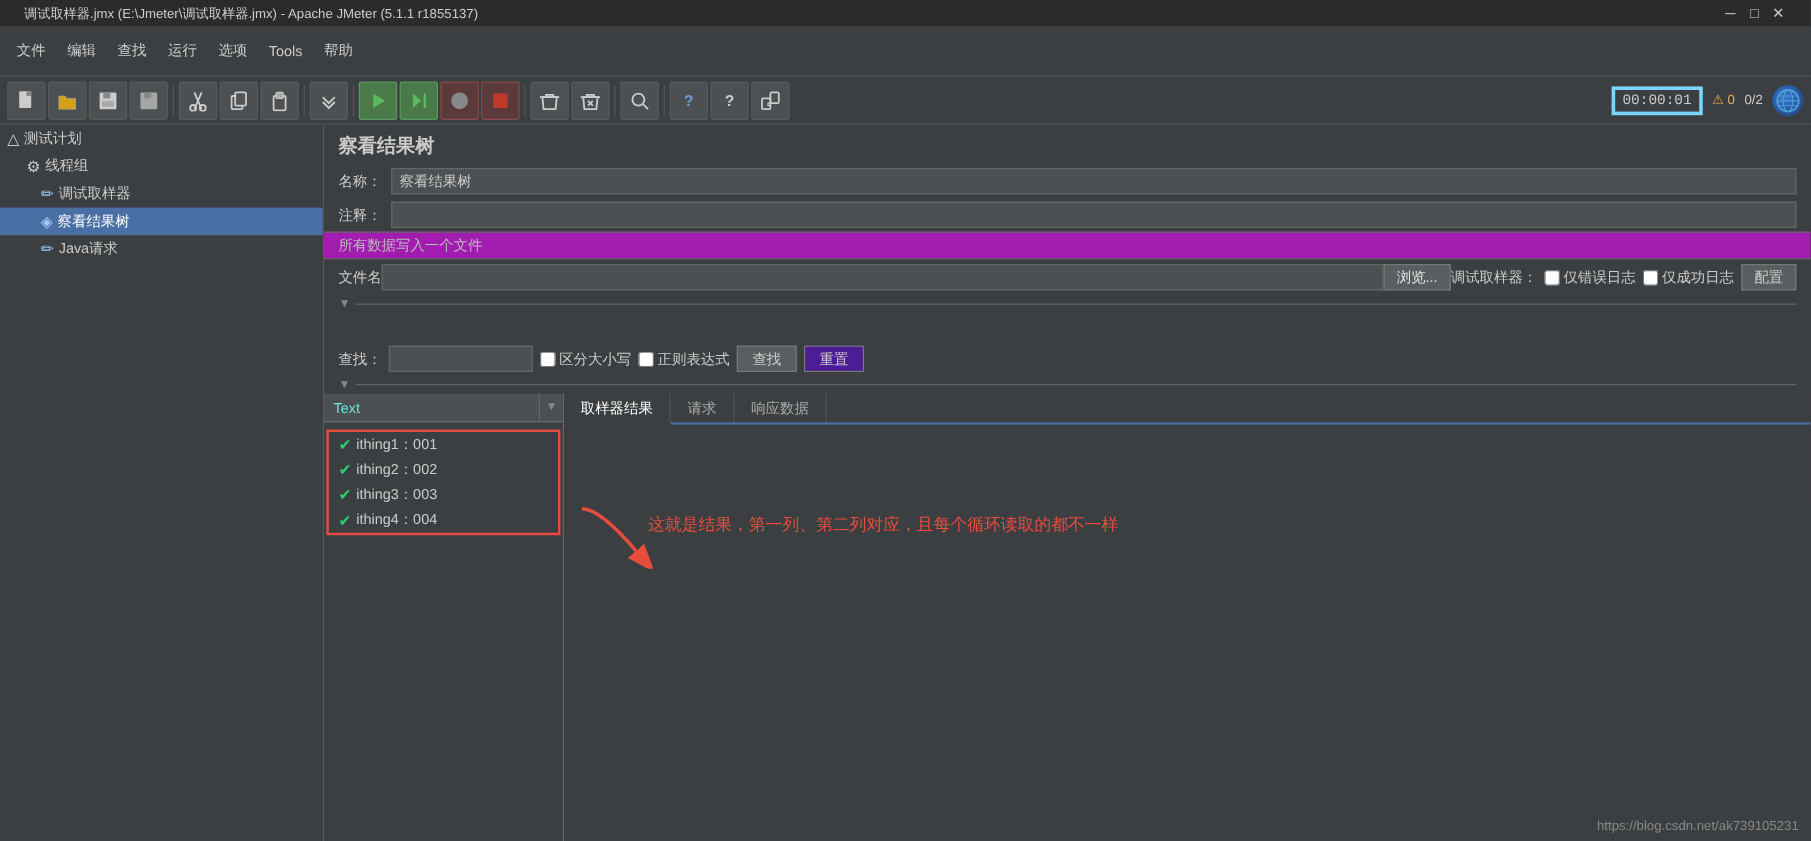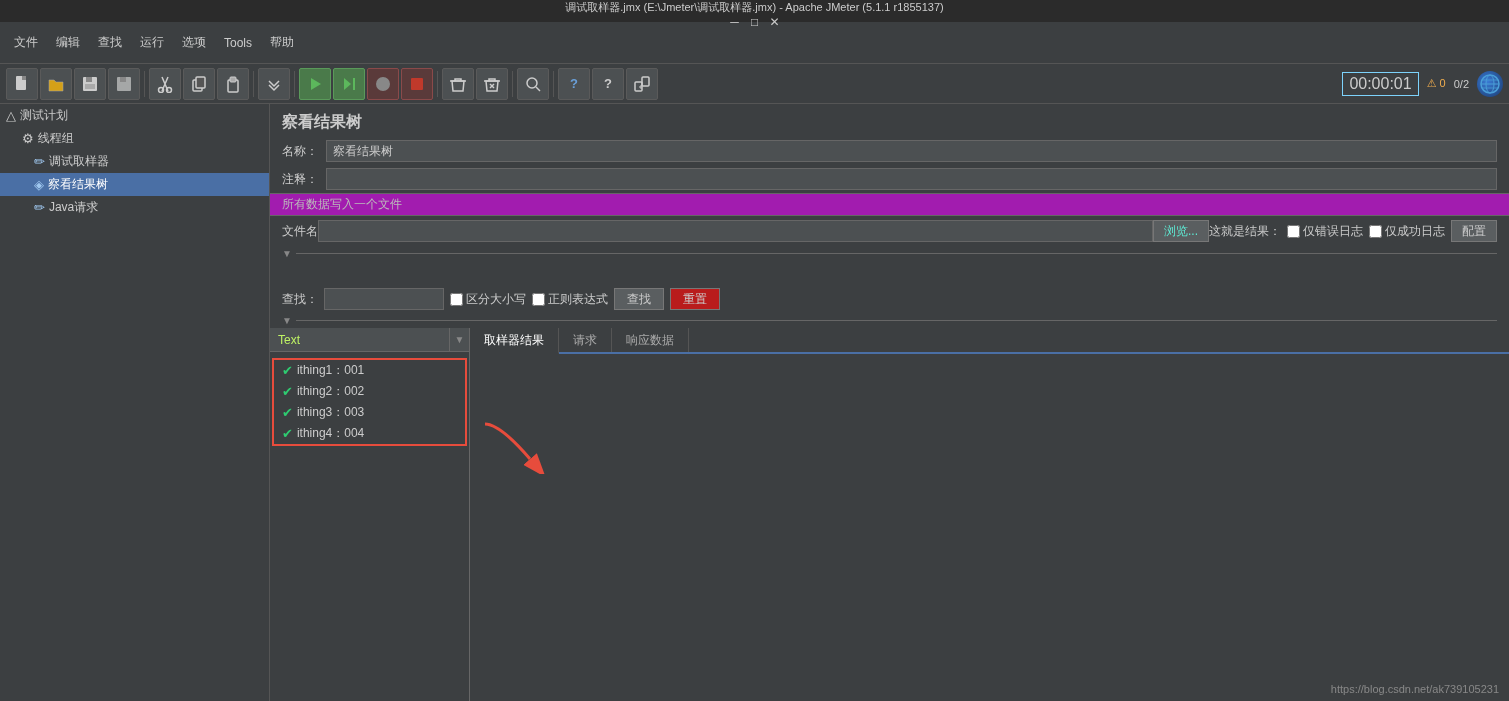--- a/index.html
+++ b/index.html
@@ -13,24 +13,23 @@
       overflow: hidden;
     }
 
     
     .title-bar {
       background: #2b2b2b;
       height: 22px;
       display: flex;
       align-items: center;
       justify-content: space-between;
-      padding: 0 3px;
+      padding: 0 20px;
       color: #ccc;
       font-size: 11px;
-      flex-direction: column;
     }
     .title-bar-controls {
       display: flex;
       gap: 6px;
     }
     .title-bar-controls span {
       width: 14px;
       height: 14px;
       display: flex;
       align-items: center;
@@ -193,21 +192,21 @@
       background: #4c5052;
       border: 1px solid #666;
       color: #ccc;
       padding: 2px 6px;
       font-size: 12px;
       height: 22px;
     }
     .file-btn {
       background: #5a5e60;
       border: 1px solid #777;
-      color: #5eead4;
+      color: #e5e5e5;
       padding: 2px 10px;
       font-size: 12px;
       cursor: pointer;
       height: 22px;
     }
     .log-options {
       display: flex;
       align-items: center;
       gap: 6px;
       font-size: 12px;
@@ -276,21 +275,21 @@
     .search-btn {
       background: #5a5e60;
       border: 1px solid #777;
       color: #ccc;
       padding: 2px 12px;
       font-size: 12px;
       cursor: pointer;
       height: 22px;
     }
     .reset-btn {
-      background: #b91c1c;
+      background: #4c1d95;
       border: 1px solid #777;
       color: #ccc;
       padding: 2px 12px;
       font-size: 12px;
       cursor: pointer;
       height: 22px;
     }
 
     
     .results-area {
@@ -311,21 +310,21 @@
       display: flex;
       align-items: center;
       background: #4c5052;
       border-bottom: 1px solid #666;
       height: 24px;
     }
     .text-panel-title {
       flex: 1;
       padding: 0 8px;
       font-size: 12px;
-      color: #bef264;
+      color: #5eead4;
     }
     .dropdown-arrow {
       width: 20px;
       height: 24px;
       display: flex;
       align-items: center;
       justify-content: center;
       border-left: 1px solid #666;
       cursor: pointer;
       color: #888;
@@ -553,21 +552,21 @@
     <span style="color:#ccc;font-weight:bold;font-size:13px;">?</span>
   </div>
   <div class="toolbar-btn" title="插件">
     <svg width="18" height="18" viewBox="0 0 18 18">
         <rect x="2" y="7" width="7" height="9" rx="1" fill="none" stroke="#ccc" stroke-width="1.5"></rect>
         <rect x="9" y="2" width="7" height="9" rx="1" fill="none" stroke="#ccc" stroke-width="1.5"></rect>
         <path d="M9 11 h-2 v2 h2" stroke="#ccc" stroke-width="1" fill="none"></path>
       </svg>
   </div>
   <div class="toolbar-timer">
-    <span style="background:#3c3f41; border:1px solid #7dd3fc; padding:2px 6px; font-family:Liberation Sans, sans-serif; font-size:16px;">00:00:01</span>
+    <span style="background:#3c3f41; border:3px solid #7dd3fc; padding:2px 6px; font-family:Liberation Mono, monospace; font-size:12px;">00:00:01</span>
     <span class="toolbar-warning">⚠ 0</span>
     <span class="toolbar-counter">0/2</span>
     <div class="globe-icon">
       <svg width="20" height="20" viewBox="0 0 20 20">
           <circle cx="10" cy="10" r="9" fill="none" stroke="#4a9fd8" stroke-width="1.5"></circle>
           <ellipse cx="10" cy="10" rx="4" ry="9" fill="none" stroke="#4a9fd8" stroke-width="1"></ellipse>
           <line x1="1" y1="10" x2="19" y2="10" stroke="#4a9fd8" stroke-width="1"></line>
           <line x1="2" y1="6" x2="18" y2="6" stroke="#4a9fd8" stroke-width="0.8"></line>
           <line x1="2" y1="14" x2="18" y2="14" stroke="#4a9fd8" stroke-width="0.8"></line>
         </svg>
@@ -618,21 +617,21 @@
       <input class="form-input" type="text" value="" style="">
     </div>
 
     <div class="section-header">所有数据写入一个文件</div>
 
     <div class="file-row">
       <span class="file-label">文件名</span>
       <input class="file-input" type="text" value="" style="">
       <button class="file-btn">浏览...</button>
       <span class="log-options">
-        <span>这就是结果：</span>
+        <span>调试取样器：</span>
         <label class="checkbox-label">
           <input type="checkbox" style="">
           <span>仅错误日志</span>
         </label>
         <label class="checkbox-label">
           <input type="checkbox" style="">
           <span>仅成功日志</span>
         </label>
         <button class="config-btn">配置</button>
       </span>
@@ -706,20 +705,21 @@
 
             <svg style="position:absolute; left:10px; top:60px;" width="80" height="60" viewBox="0 0 80 60">
               <defs>
                 <marker id="arrowhead" markerWidth="8" markerHeight="6" refX="0" refY="3" orient="auto">
                   <polygon points="0 0, 8 3, 0 6" fill="#e74c3c"></polygon>
                 </marker>
               </defs>
               <path d="M 5 10 Q 20 10 50 45" stroke="#e74c3c" stroke-width="3" fill="none" marker-end="url(#arrowhead)"></path>
             </svg>
 
+            <div class="annotation-text" style="position:absolute; left:70px; top:75px; color:#e74c3c; font-size:14px;">这就是结果，第一列、第二列对应，且每个循环读取的都不一样</div>
           </div>
         </div>
       </div>
     </div>
   </div>
 </div>
 
 <div class="watermark" style="position:fixed;bottom:6px;right:10px;color:#888;font-size:11px;">https://blog.csdn.net/ak739105231</div>
 
 </body></html>

